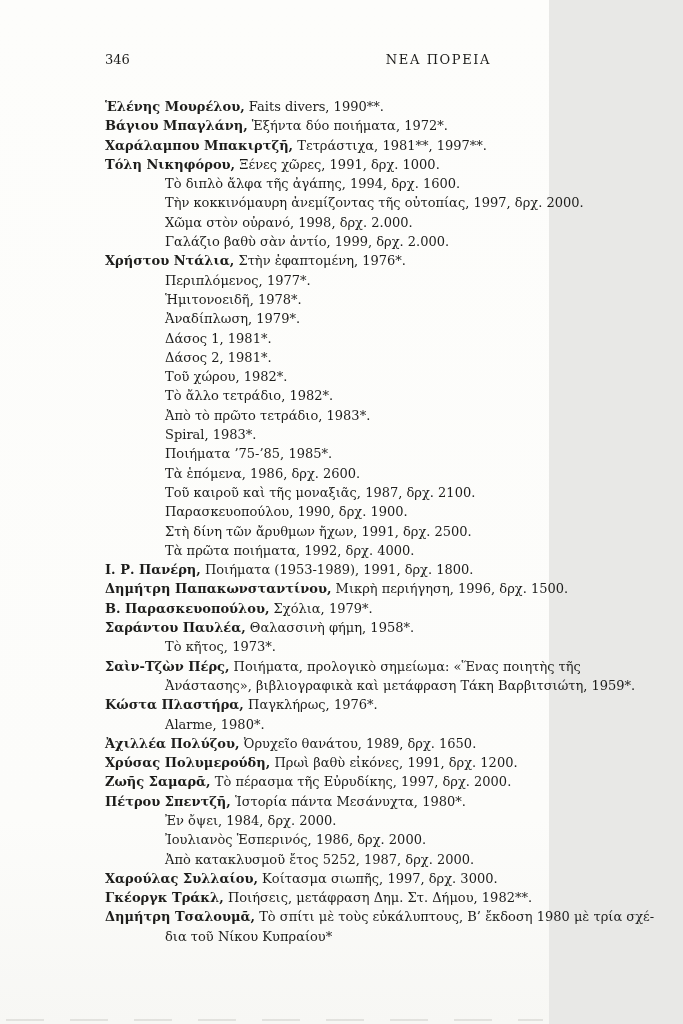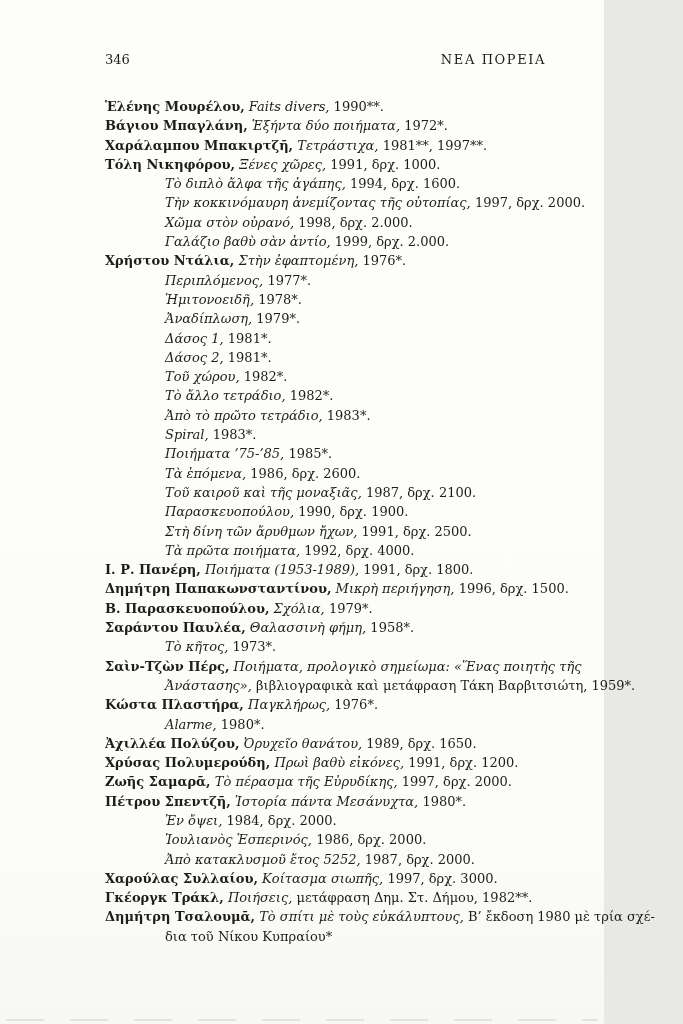--- a/index.html
+++ b/index.html
@@ -2,41 +2,41 @@
 <html><head>
 <meta charset="utf-8">
 <style>
   html,body{margin:0;padding:0;}
   body{
     width:683px;height:1024px;overflow:hidden;
     background:#e8e8e6;
     font-family:"DejaVu Serif","Liberation Serif",serif;
   }
   .page{
-    position:relative;width:604px;height:1024px;
+    position:relative;width:549px;height:1024px;
     background:linear-gradient(180deg,#fdfdfb 0%,#fcfcfa 80%,#f7f7f4 100%);
     color:#1d1d1b;
   }
   .page-header{
     display:flex;justify-content:space-between;align-items:baseline;
     padding:52px 58px 0 105px;
     font-size:13px;
   }
   .journal-title{letter-spacing:1.6px;text-align:right;}
   .content{
     padding:30px 30px 0 105px;
     font-size:13px;
   }
   .line{
     line-height:19.3px;
     white-space:nowrap;
   }
   .line.indent{padding-left:60px;}
   .author{font-weight:bold;margin-top:36px;}
-  .title{font-style:italic;}
+  .title{}
   .rest{font-style:normal;}
   .scan-edge{
     position:absolute;left:6px;right:6px;bottom:3px;height:2px;
     background:repeating-linear-gradient(90deg,#d9d9d5 0 38px,transparent 38px 64px);
     opacity:.7;
   }
 </style>
 </head>
 <body>
 

